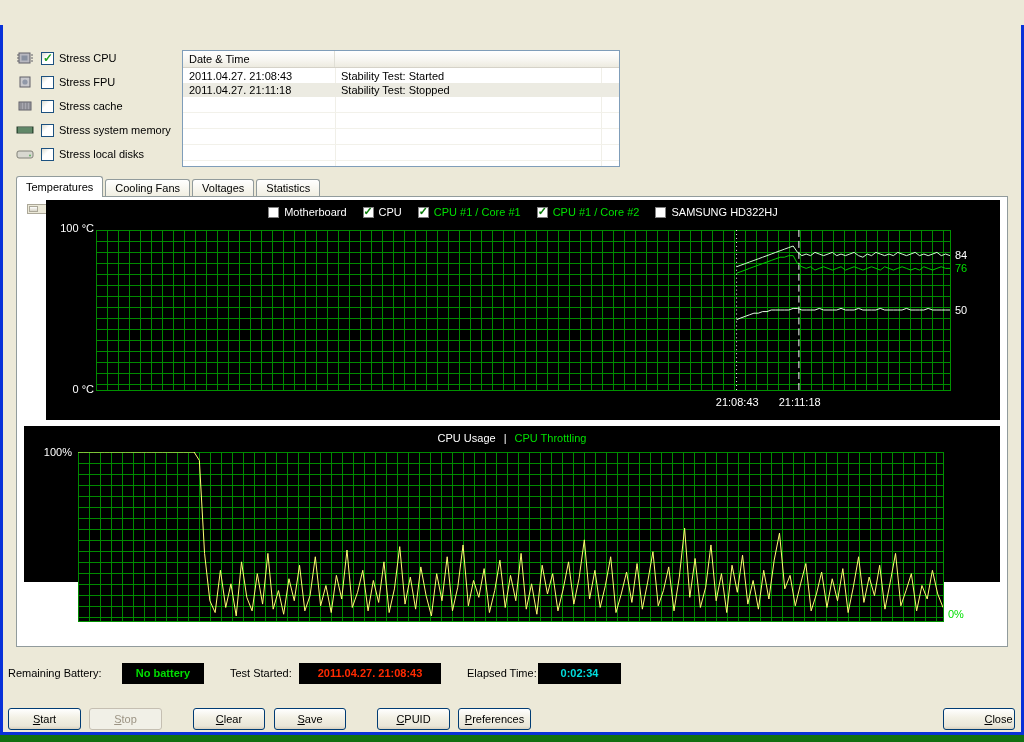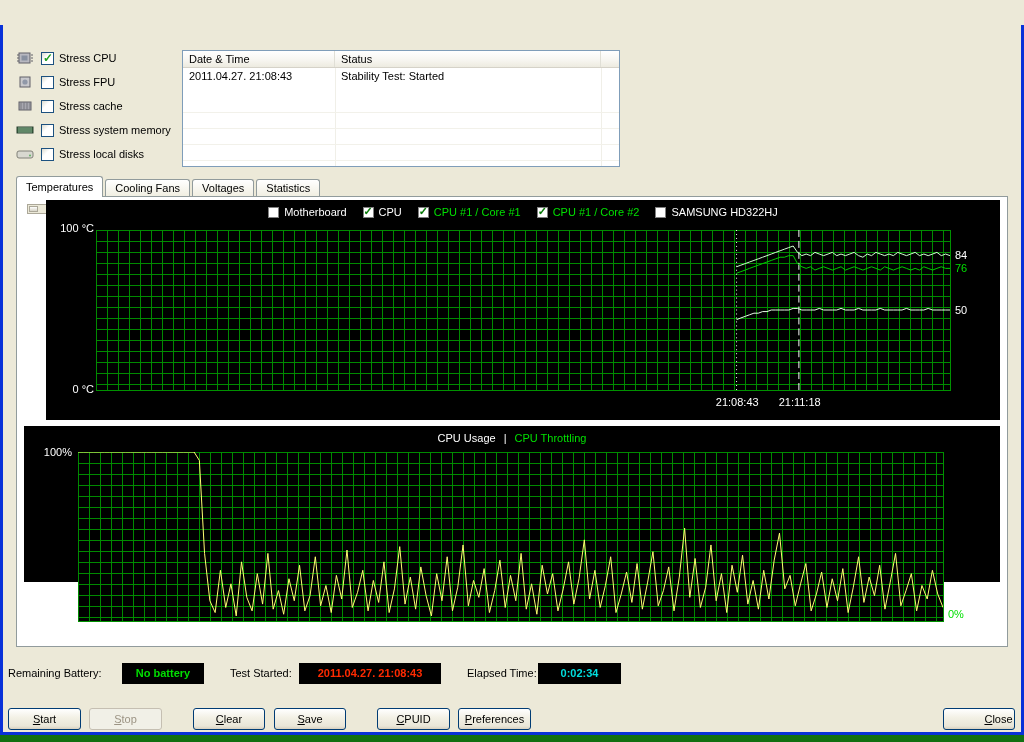--- a/index.html
+++ b/index.html
@@ -169,28 +169,31 @@
             <circle cx="14" cy="8.5" r="1" fill="#60B060"></circle>
           </svg>
       </span>
       <span class="xp-cb"></span>
       <span class="stress-label">Stress local disks</span>
     </div>
 
     <div class="log-table">
       <div class="log-header">
         <div class="log-hcell" style="width:152px;">Date &amp; Time</div>
-        <div class="log-hcell" style="width:266px;">Status</div>
         <div class="log-hcell" style="flex:1; border-right:none;"></div>
       </div>
       <div class="log-col-sep" style="left:152px;"></div>
       <div class="log-col-sep" style="left:418px;"></div>
       <div class="log-row" style="top:18px;">
         <div class="log-cell" style="width:152px;">2011.04.27. 21:08:43</div>
         <div class="log-cell" style="width:266px;">Stability Test: Started</div>
+      </div>
+      <div class="log-row selected" style="top:32px;">
+        <div class="log-cell" style="width:152px;">2011.04.27. 21:11:18</div>
+        <div class="log-cell" style="width:266px;">Stability Test: Stopped</div>
       </div>
       <div class="log-empty-row" style="top:46px;"></div>
       <div class="log-empty-row" style="top:62px;"></div>
       <div class="log-empty-row" style="top:78px;"></div>
       <div class="log-empty-row" style="top:94px;"></div>
     </div>
 
     <div class="tabstrip">
       <div class="tab active">Temperatures</div>
       <div class="tab">Cooling Fans</div>

